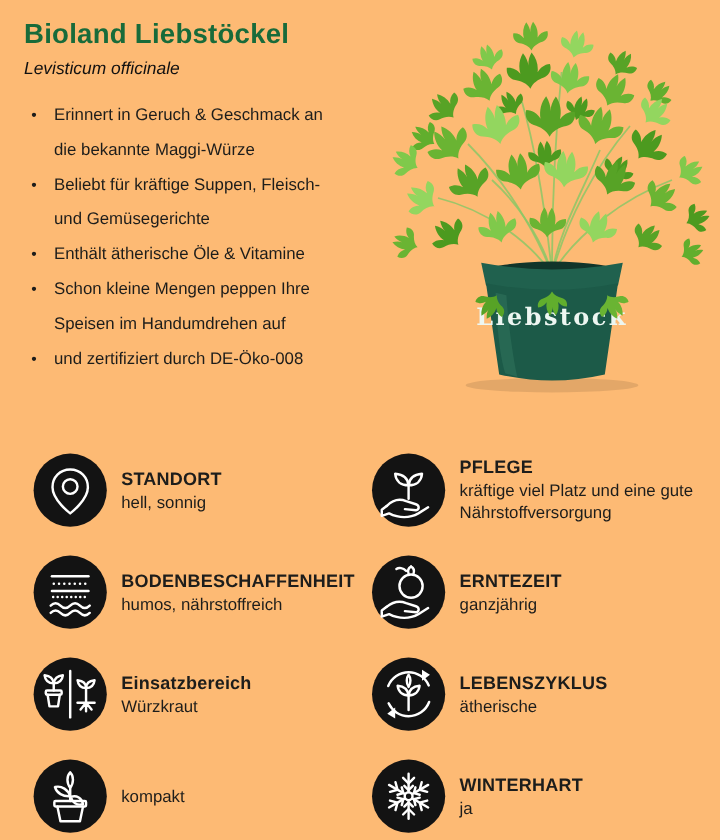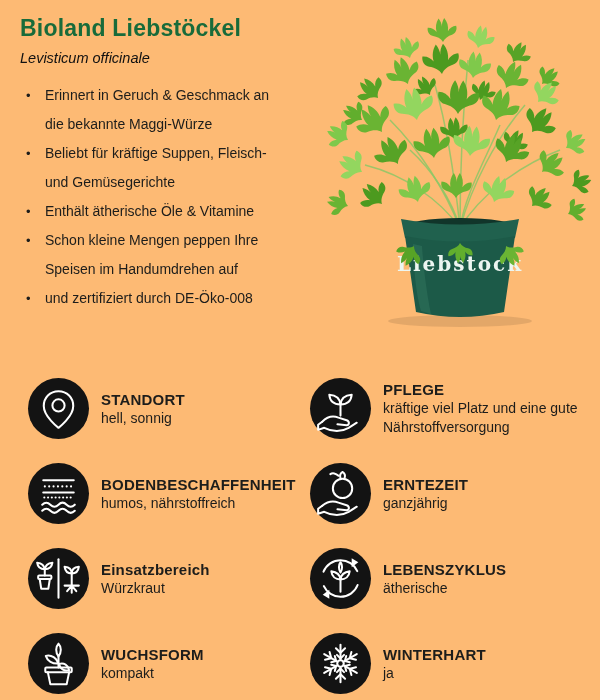--- a/index.html
+++ b/index.html
@@ -240,21 +240,20 @@
         <svg viewBox="0 0 60 60">
           <rect x="17" y="34" width="26" height="4.5" rx="1"></rect>
           <path d="M19.5 38.5 L22 50.5 L38 50.5 L40.5 38.5"></path>
           <line x1="30" y1="34" x2="30" y2="23"></line>
           <path d="M30 23 C27 19.5 27 13.5 30 10.5 C33 13.5 33 19.5 30 23 Z"></path>
           <path d="M30 30 C24 30.5 19 27.5 17.5 22.5 C23 21 28.5 25 30 30 Z"></path>
           <path d="M30.5 30.5 C35.5 29 39.5 31.5 40.5 36.5 C35.5 38 31.5 35 30.5 30.5 Z"></path>
         </svg>
       </div>
       <div class="atext">
-        <div class="alabel">WUCHSFORM</div>
         <div class="avalue">kompakt</div>
       </div>
     </div>
 
     <div class="attr">
       <div class="badge">
         <svg viewBox="0 0 60 60">
           <defs>
             <g id="sfarm">
               <line x1="30" y1="26.5" x2="30" y2="11.5"></line>

